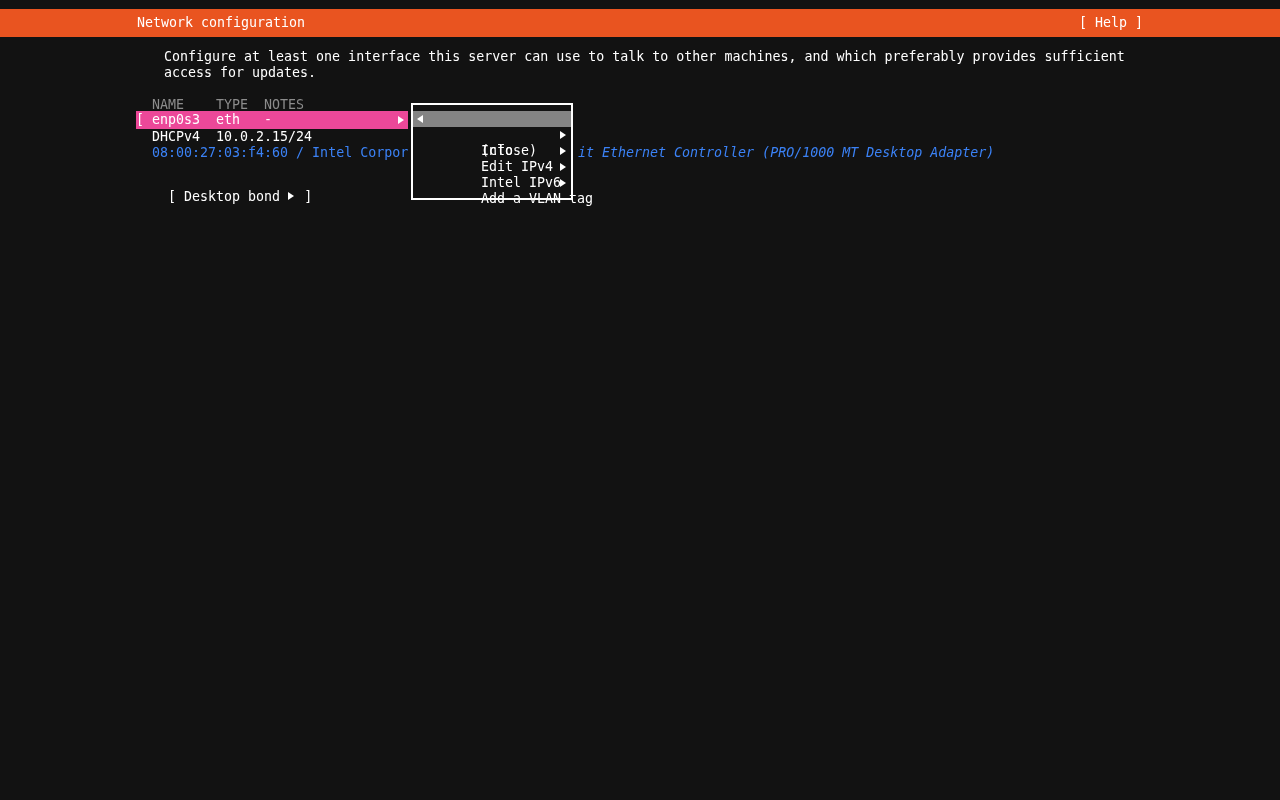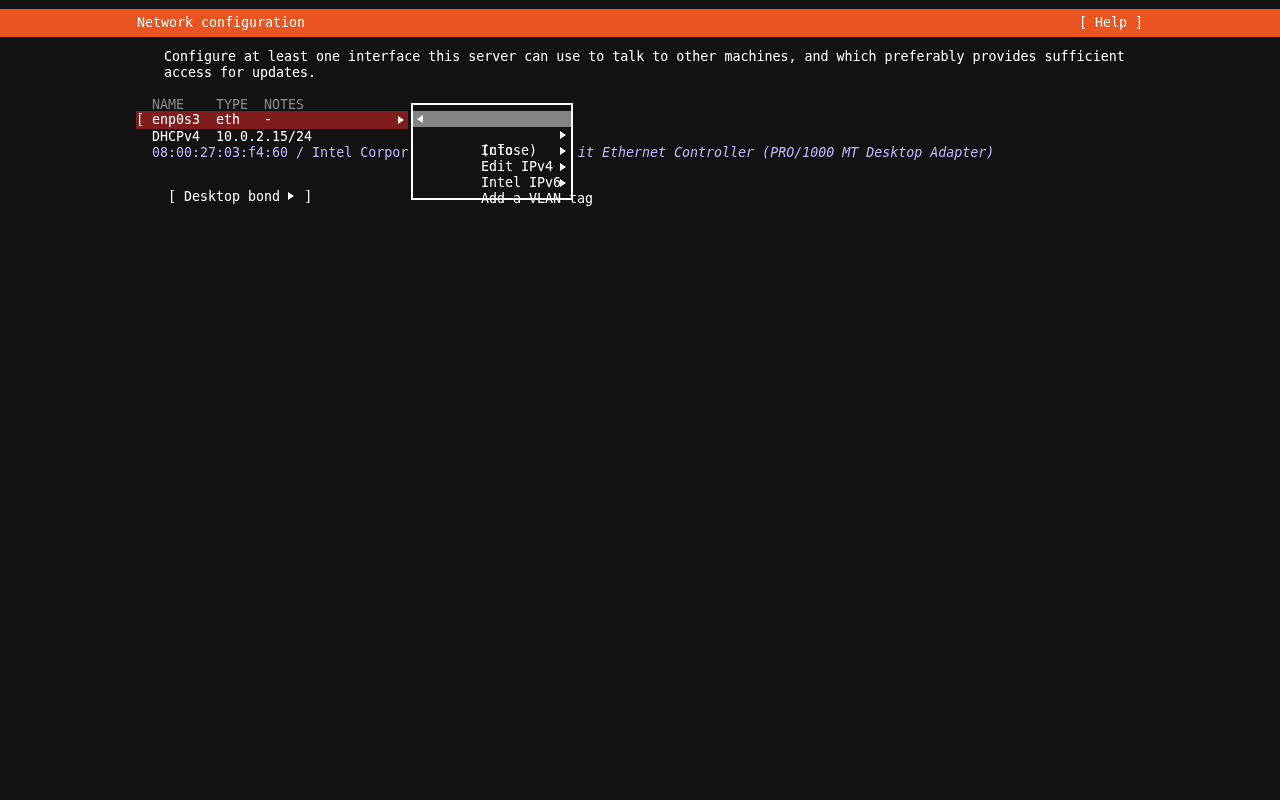--- a/index.html
+++ b/index.html
@@ -35,26 +35,26 @@
   .topbar .help {
     position: absolute;
     right: 137px; top: 0;
     line-height: 28px;
     white-space: pre;
     cursor: pointer;
   }
   .intro { position: absolute; left: 136px; top: 49px; }
   .intro .line { height: 16px; white-space: pre; margin-left: 28px; }
   .gray-head { color: #8c8c8c; }
-  .gray-dim  { color: #c4b5fd; }
+  .gray-dim  { color: #3b82f6; }
   .rowhl {
     position: absolute;
     left: 136px; top: 111px;
     width: 272px; height: 18px;
-    background: #7f1d1d;
+    background: #ec4899;
     line-height: 18px;
     cursor: pointer;
   }
   .rowhl .lbl { white-space: pre; }
   .tri-r {
     display: inline-block;
     width: 0; height: 0;
     border-left: 6px solid #ffffff;
     border-top: 4px solid transparent;
     border-bottom: 4px solid transparent;

